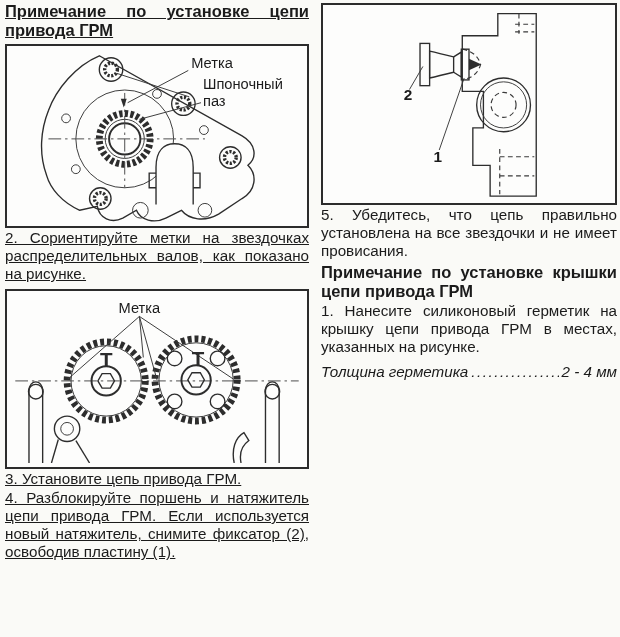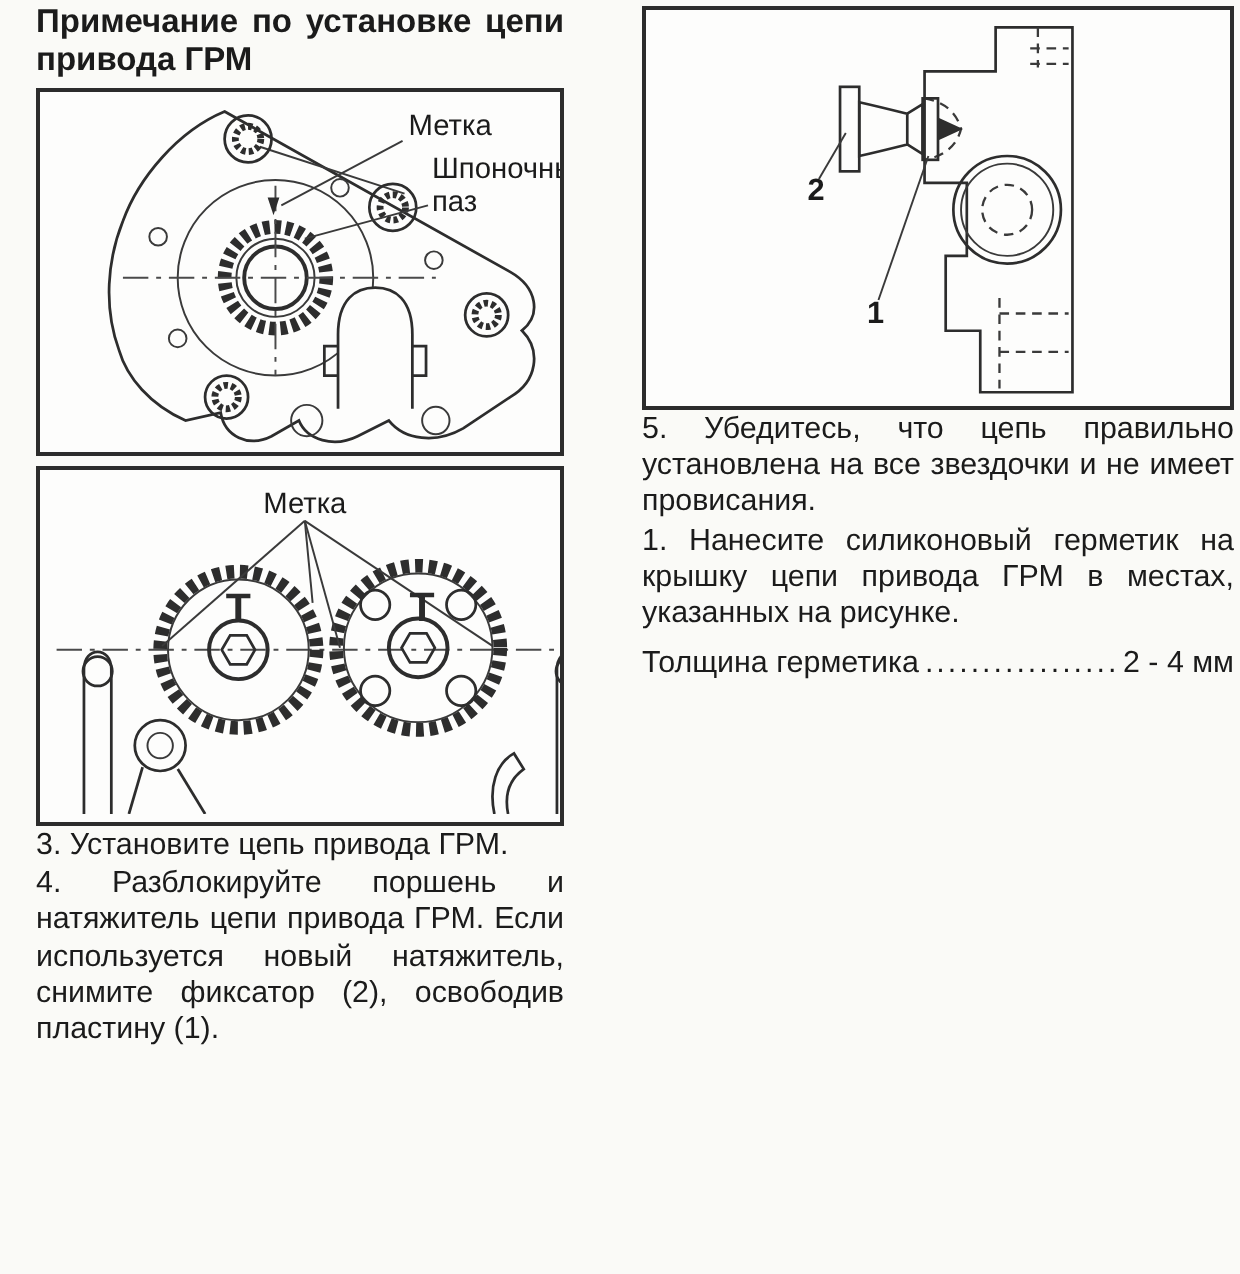--- a/index.html
+++ b/index.html
@@ -5,21 +5,21 @@
   html,body { margin:0; padding:0; }
   body {
     width:620px; height:637px;
     background:#fafaf7;
     font-family:"Liberation Sans", sans-serif;
     color:#1b1b1b;
     position:relative;
     overflow:hidden;
   }
   .col { position:absolute; top:0; }
-  .col-left  { left:18px;  width:264px; }
+  .col-left  { left:5px;  width:304px;text-decoration:underline; }
   .col-right { left:321px; width:296px; }
   h2.sec-title {
     margin:2px 0 0 0;
     font-size:16.5px; line-height:19px;
     font-weight:700; text-align:justify;
   }
   p.step {
     margin:1px 0 0 0;
     font-size:15.2px; line-height:18.2px;
     text-align:justify;
@@ -38,20 +38,21 @@
   .mt10 { margin-top:10px; }
   p.note {
     margin:5px 0 0 0;
     font-size:15.2px; line-height:18.4px;
     font-style:italic; text-align:justify;
   }
   .note-label { text-decoration:underline; }
   .specline {
     margin-top:6px;
     font-size:15.2px; line-height:19px;
+    font-style:italic;
     display:flex; align-items:center; white-space:nowrap;
   }
   .specline .dots {
     flex:1; overflow:hidden;
     letter-spacing:1.5px; margin:0 3px;
   }
   
   .ln   { fill:none; stroke:#2d2d2d; stroke-width:1.4; }
   .lnth { fill:none; stroke:#2d2d2d; stroke-width:2;   }
   .thin { fill:none; stroke:#3a3a3a; stroke-width:1;   }
@@ -114,20 +115,21 @@
       <g>
         <path class="thin" d="M 183,25 L 121,58"></path>
         <path class="thin" d="M 196,58 L 133,75"></path>
       </g>
       <text class="lbl" x="186" y="22">Метка</text>
       <text class="lbl" x="198" y="44">Шпоночный</text>
       <text class="lbl" x="198" y="61">паз</text>
     </svg>
   </div>
 
+  <p class="step mt4">2. Сориентируйте метки на звездочках распределительных валов, как показано на рисунке.</p>
 
   <div class="figbox fig2">
     <svg viewBox="0 0 302 176" width="300" height="172">
       <path class="cl" d="M 6,92 H 296"></path>
       <g>
         <circle class="teeth" cx="99" cy="92" r="40" stroke-width="7" stroke-dasharray="4 3"></circle>
         <circle class="thin" cx="99" cy="92" r="36"></circle>
         <circle class="lnth" cx="99" cy="92" r="15"></circle>
         <polygon class="ln" points="107.5,92 103.3,99.4 94.8,99.4 90.5,92 94.8,84.6 103.3,84.6"></polygon>
       </g>
@@ -199,20 +201,21 @@
         <path class="thin" d="M 86,88 L 100,64"></path>
         <path class="thin" d="M 117,151 L 143,76"></path>
       </g>
       <text class="callout" x="80" y="99">2</text>
       <text class="callout" x="111" y="163">1</text>
     </svg>
   </div>
 
   <p class="step mt10">5. Убедитесь, что цепь правильно установлена на все звездочки и не имеет провисания.</p>
 
+  <h2 class="sec-title mt6">Примечание по установке крышки цепи привода ГРМ</h2>
 
   <p class="step">1. Нанесите силиконовый герметик на крышку цепи привода ГРМ в местах, указанных на рисунке.</p>
 
 
   <div class="specline">
     <span>Толщина герметика</span>
     <span class="dots">........................................</span>
     <span>2 - 4 мм</span>
   </div>
 

